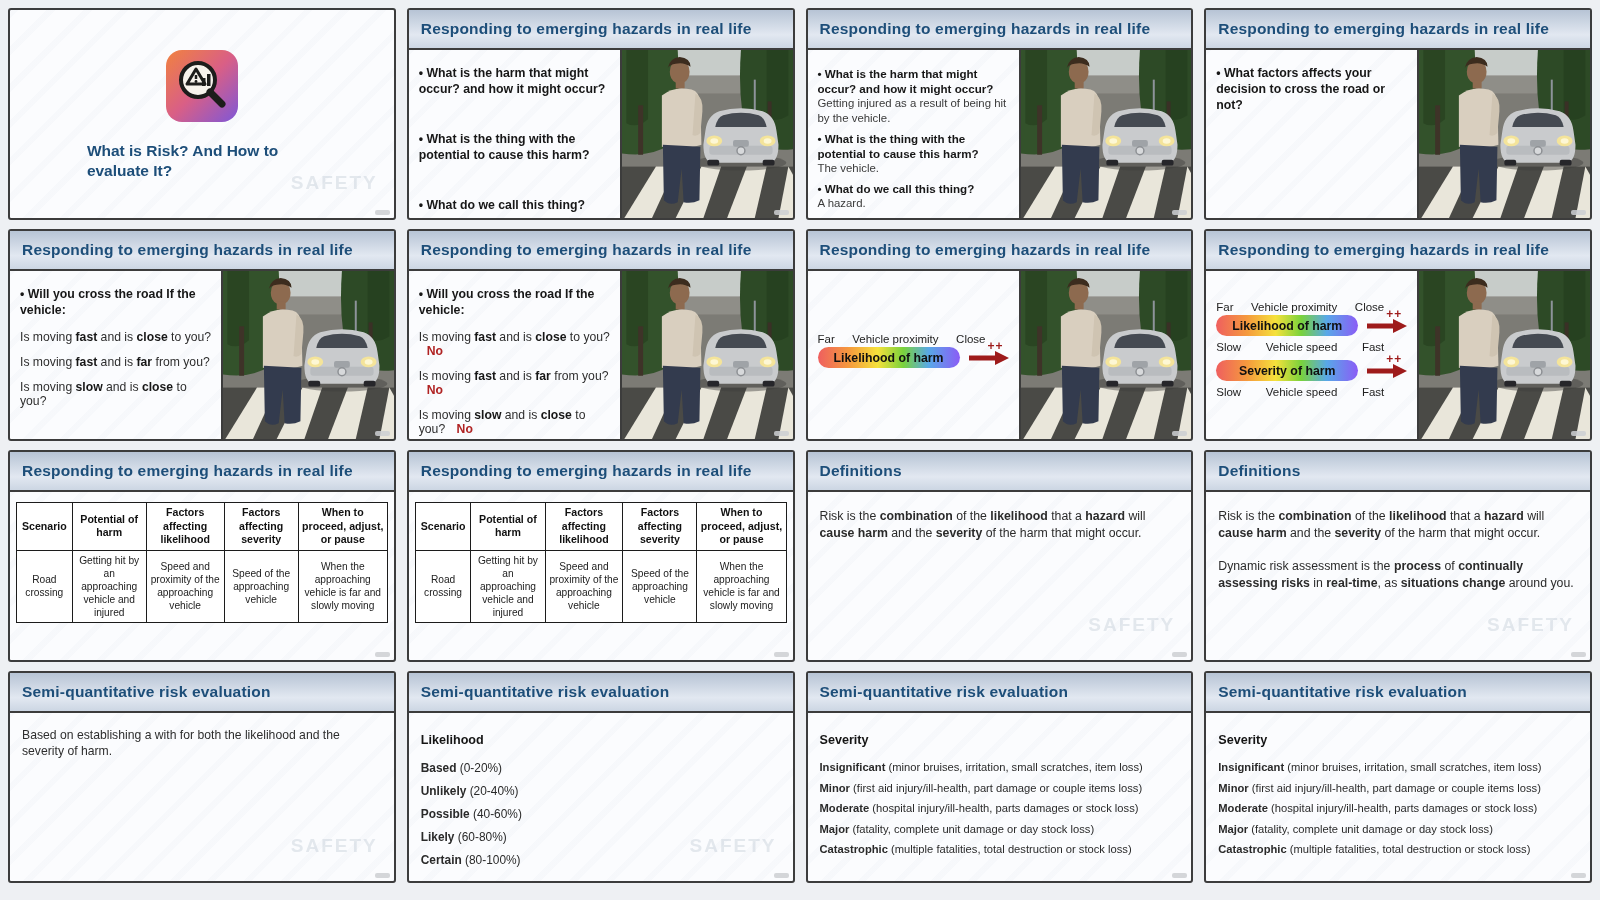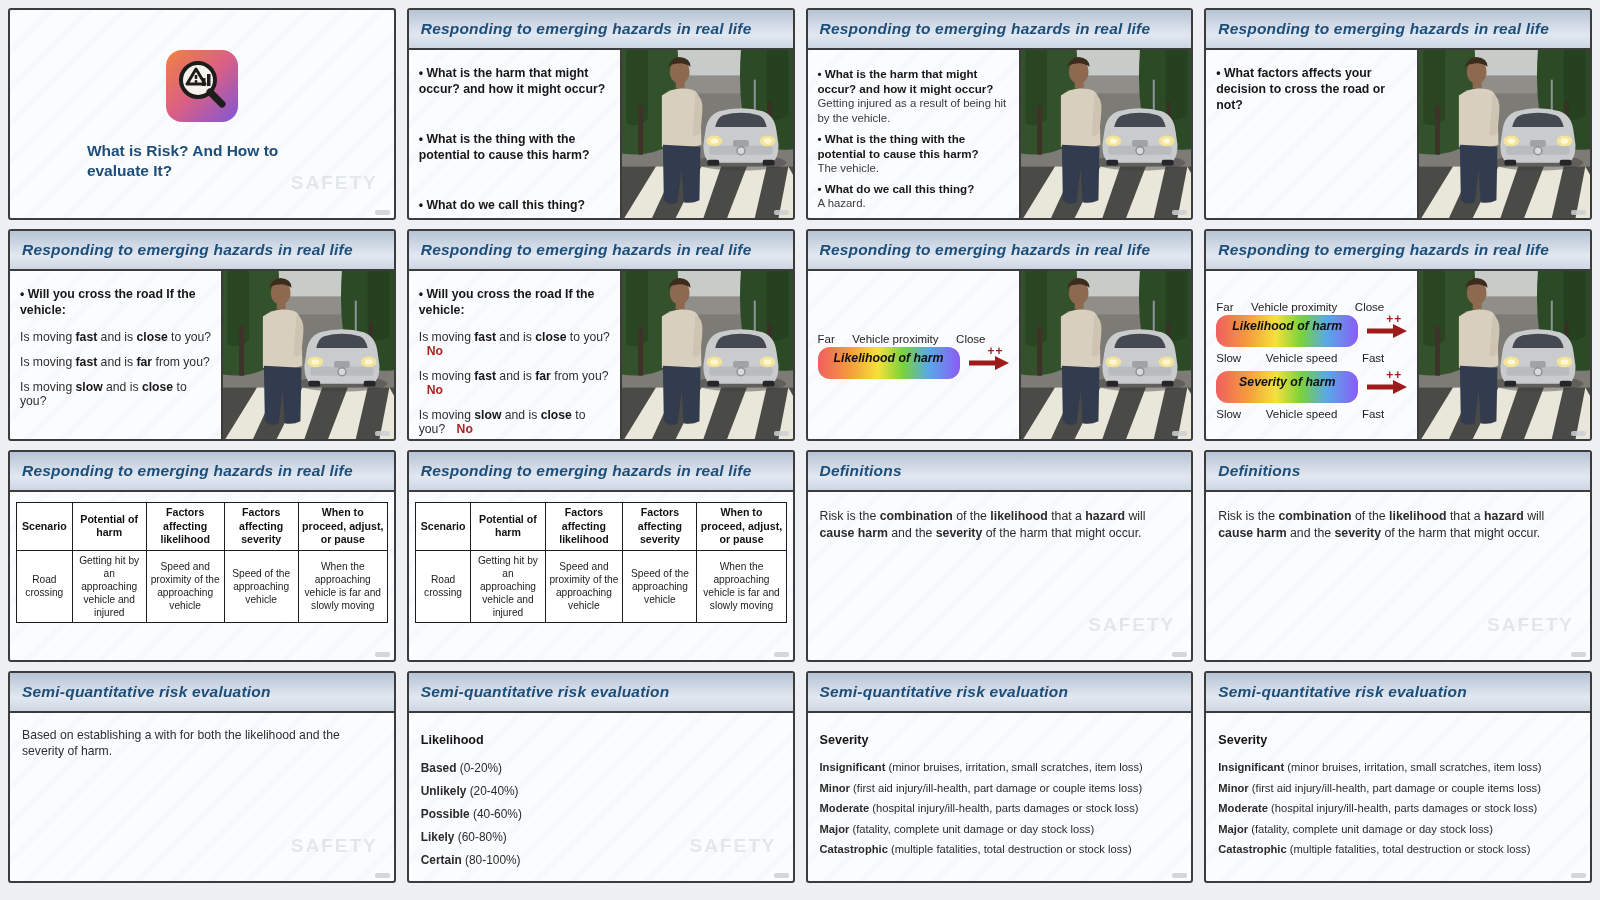--- a/index.html
+++ b/index.html
@@ -7,21 +7,21 @@
   body { background:#eef0f3; }
 
   .page { width:1600px; height:900px; padding:8px; display:grid;
           grid-template-columns:repeat(4,1fr); grid-auto-rows:212px; gap:9px 11px; }
 
   .slide { position:relative; background:#fbfcfe; border:2px solid #3c3c3c; border-radius:3px;
            overflow:hidden; display:flex; flex-direction:column;
            background-image:repeating-linear-gradient(135deg, rgba(130,150,180,0.035) 0 6px, transparent 6px 26px); }
 
   .slide-head { flex:0 0 40px; background:linear-gradient(180deg,#b7c4d5 0%,#e2e8f1 65%,#ccd6e3 100%);
-                border-bottom:2px solid #3c3c3c; display:flex; align-items:center; padding:0 12px;font-style:italic; }
+                border-bottom:2px solid #3c3c3c; display:flex; align-items:center; padding:0 12px; }
   .slide-head .t { color:#1d4e79; font-weight:bold; font-size:15.5px; letter-spacing:.2px; white-space:nowrap; }
 
   .body { flex:1; display:flex; position:relative; min-height:0; }
   .text-pane { flex:1 1 55%; padding:16px 10px; position:relative; min-width:0; }
   .full-pane { flex:1; padding:12px 12px; position:relative; min-width:0; }
   .photo { flex:0 0 45%; border-left:2px solid #3c3c3c; position:relative; overflow:hidden; background:#7c7b75; }
   .photo svg { position:absolute; inset:0; width:100%; height:100%; }
 
   .q  { font-weight:bold; color:#171717; font-size:12.3px; line-height:1.3; }
   .a  { color:#3a3a3a; font-size:11.8px; line-height:1.3; }
@@ -32,23 +32,23 @@
 
   .cross-line { color:#2e2e2e; font-size:12.2px; margin-top:11px; }
   .cross-line b { color:#171717; }
   .no  { color:#b02323; font-weight:bold; margin-left:8px; }
 
   .diag  { margin-top:46px; }
   .diag2 { margin-top:14px; }
   .axis-labels { display:flex; width:168px; font-size:11.5px; color:#222; margin-bottom:2px; }
   .axis-labels .mid { flex:1; text-align:center; }
   .bar-row { display:flex; align-items:center; gap:7px; }
-  .pill { width:150px; height:32px; border-radius:12px; text-align:center; line-height:23px;
+  .pill { width:150px; height:21px; border-radius:12px; text-align:center; line-height:23px;
           font-weight:bold; font-size:12.3px; color:#101010;
-          background:linear-gradient(90deg,#ef5f5f,#f59a3d 22%,#f5e13b 42%,#79d23c 60%,#58a8e8 78%,#8b5cf6);font-style:italic; }
+          background:linear-gradient(90deg,#ef5f5f,#f59a3d 22%,#f5e13b 42%,#79d23c 60%,#58a8e8 78%,#8b5cf6); }
   .arrow-wrap { display:flex; flex-direction:column; align-items:center; margin-top:-10px; }
   .plus { color:#9e1b1b; font-weight:bold; font-size:12px; line-height:10px; margin-left:16px; letter-spacing:1px; }
   .diag2 .axis-labels { margin-top:5px; }
 
   table.risk { border-collapse:collapse; width:100%; margin-top:2px; background:#fff;
                table-layout:fixed; font-size:10.2px; color:#222; }
   table.risk th, table.risk td { border:1.6px solid #1c1c1c; text-align:center; vertical-align:middle;
                padding:3px 2px; line-height:1.28; }
   table.risk th { font-size:10.6px; color:#111; }
 
@@ -635,20 +635,21 @@
     <i class="corner"></i>
   </div>
 
   <div class="slide">
     <div class="slide-head">
       <span class="t">Definitions</span>
     </div>
     <div class="body">
       <div class="full-pane">
         <p class="def-p">Risk is the <b>combination</b> of the <b>likelihood</b> that a <b>hazard</b> will <b>cause harm</b> and the <b>severity</b> of the harm that might occur.</p>
+        <p class="def-p">Dynamic risk assessment is the <b>process</b> of <b>continually assessing risks</b> in <b>real-time</b>, as <b>situations change</b> around you.</p>
         <div class="wm">SAFETY</div>
       </div>
     </div>
     <i class="corner"></i>
   </div>
 
   <div class="slide">
     <div class="slide-head">
       <span class="t">Semi-quantitative risk evaluation</span>
     </div>

